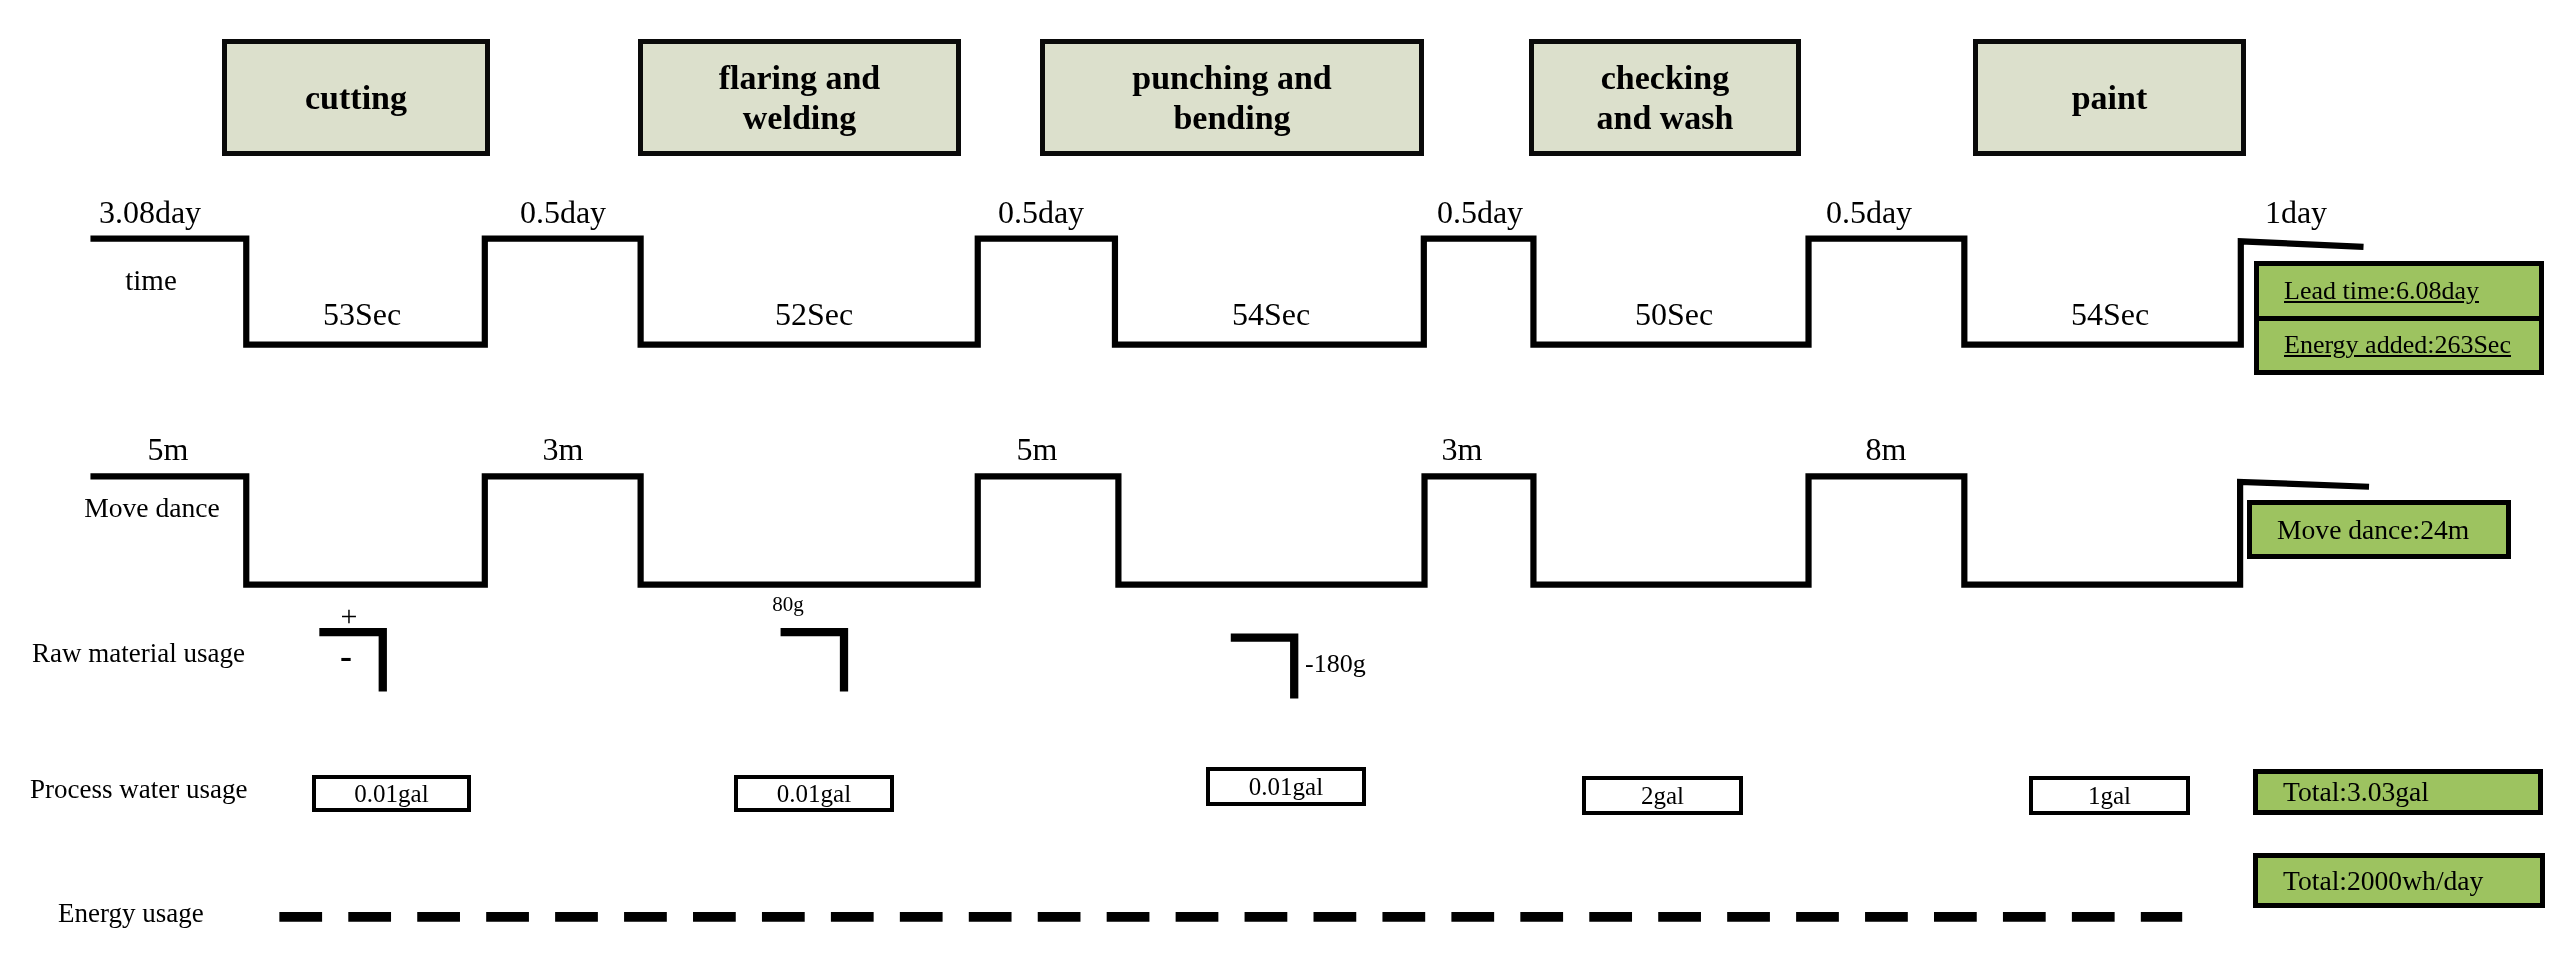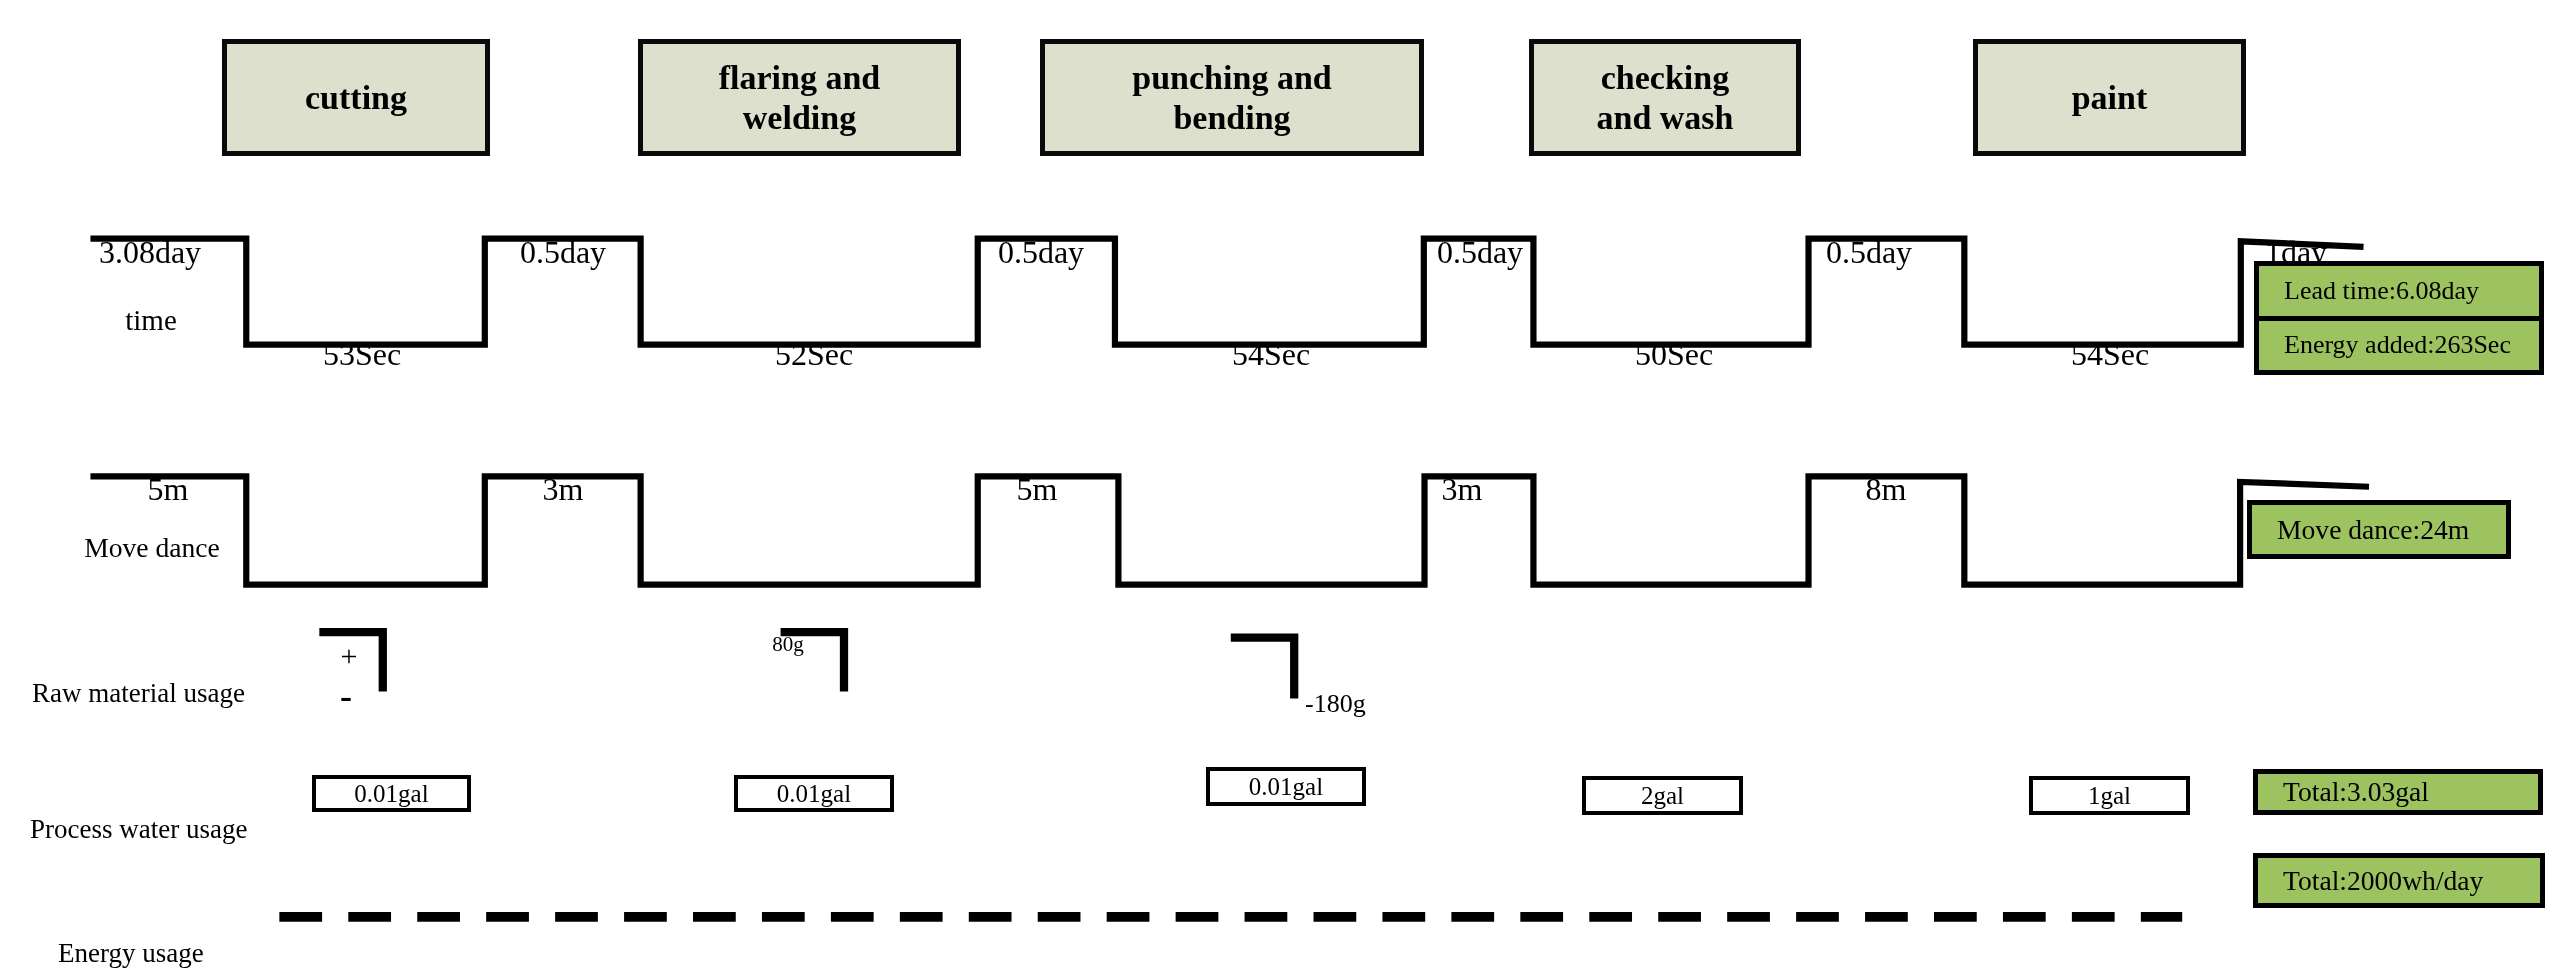--- a/index.html
+++ b/index.html
@@ -17,38 +17,38 @@
   .stage{
     position:absolute;top:39px;height:117px;
     box-sizing:border-box;
     background:#dce0cc;
     border:5.5px solid #0a0a0a;
     display:flex;align-items:center;justify-content:center;
     text-align:center;
     font-weight:bold;font-size:34px;line-height:1.15;
     padding:0 38px;
   }
-  .lbl{position:absolute;white-space:nowrap;font-size:32px;line-height:1;margin-top:40px;}
+  .lbl{position:absolute;white-space:nowrap;font-size:32px;line-height:1;}
   .c{transform:translateX(-50%);text-align:center;}
   .rl{font-size:27px;}
 
   .wbox{
     position:absolute;box-sizing:border-box;
     background:#ffffff;border:4.1px solid #000;
     display:flex;align-items:center;justify-content:center;
     font-size:25px;
   }
   .gbox{
     position:absolute;box-sizing:border-box;
     background:#9dc360;border:5.5px solid #000;
     display:flex;align-items:center;
     font-size:27.6px;
     padding-left:25px;
   }
-  .lead{padding:0;flex-direction:column;align-items:stretch;}
+  .lead{padding:0;flex-direction:column;align-items:stretch;text-decoration:underline;}
   .gcell{
     flex:1;display:flex;align-items:center;
     padding-left:25px;font-size:26px;background:#9dc360;
   }
   .gcell.divider{border-top:5.5px solid #000;}
 </style>
 </head>
 <body>
 
 <div class="canvas">

